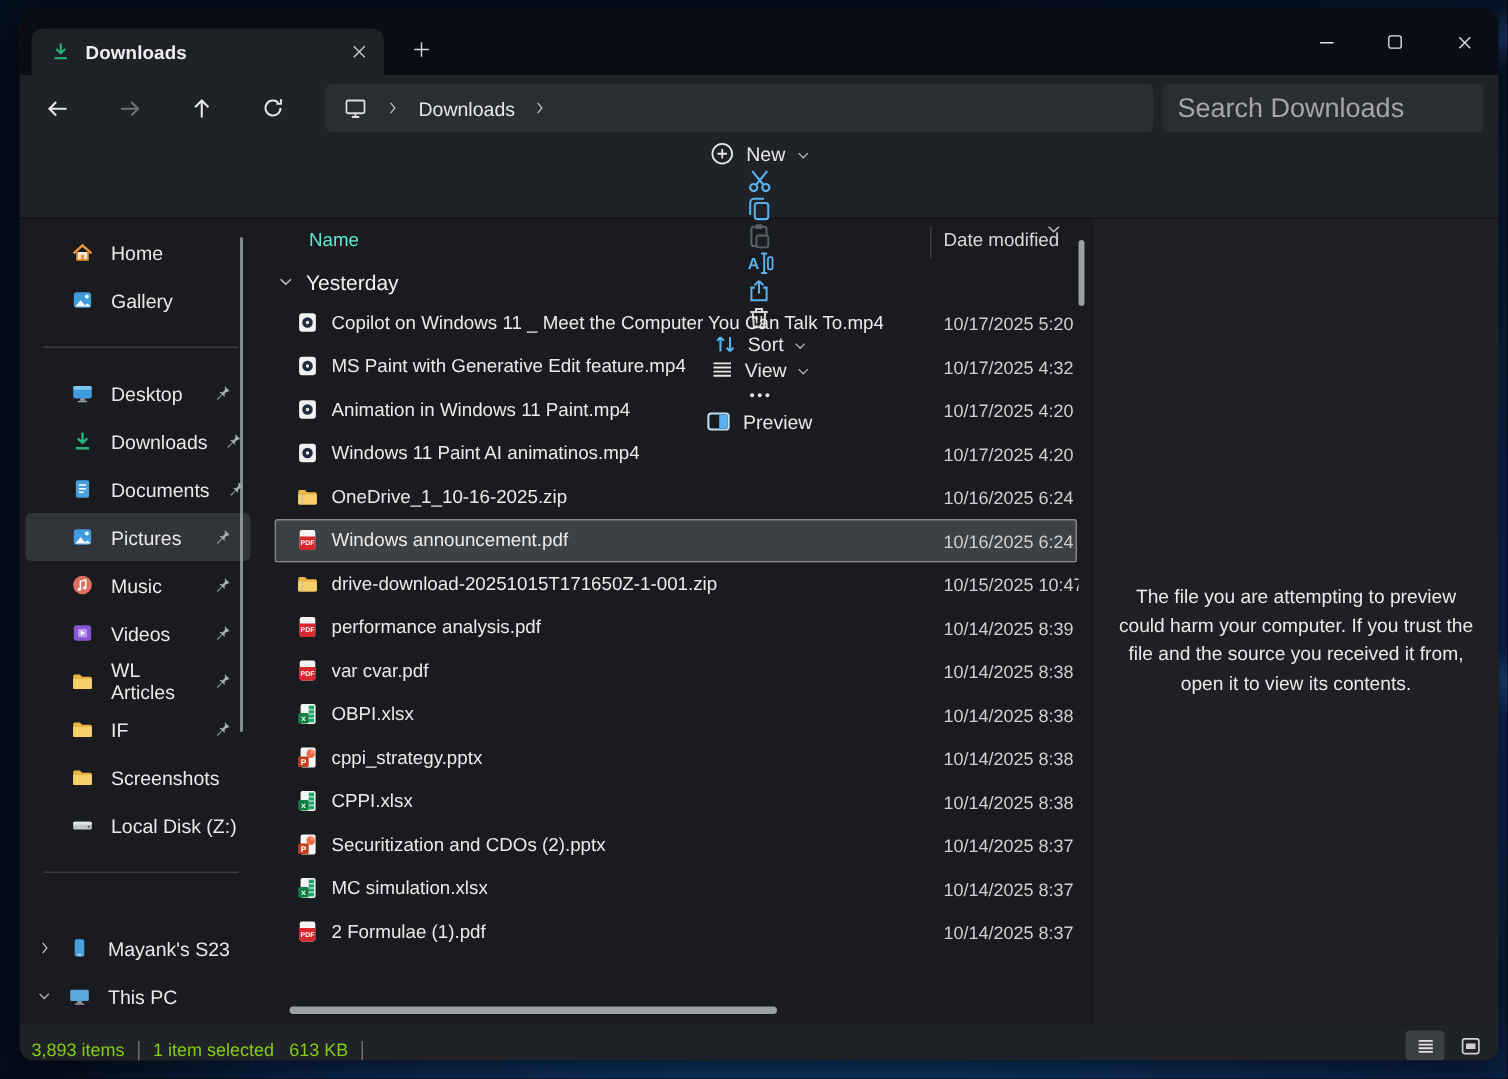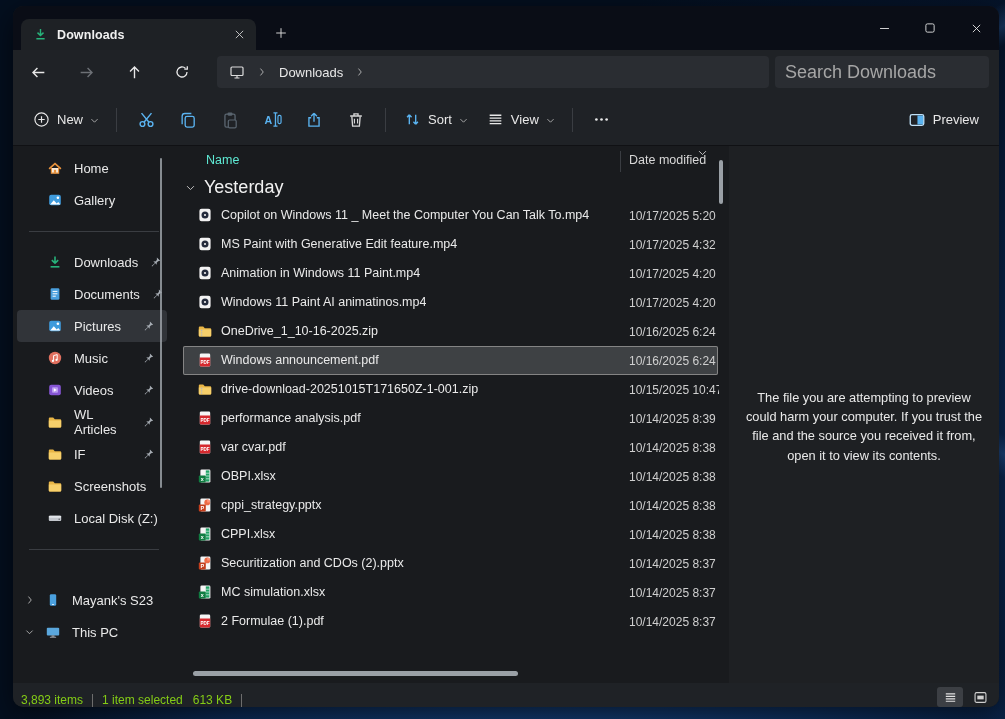--- a/index.html
+++ b/index.html
@@ -38,21 +38,21 @@
   .crumb-sep { color:#bdbdbd; display:grid; place-items:center; }
   .nav-spacer { flex:1; }
   .searchbox { width:214px; height:32px; background:#2a2d32; border-radius:4px;
     display:flex; align-items:center; padding:0 10px; gap:8px; }
   .searchbox input { flex:1; background:transparent; border:none; outline:none;
     color:#cfcfcf; font-size:18px; font-family:"Liberation Sans",sans-serif; }
   .searchbox input::placeholder { color:#a6a6a6; }
 
   
   .toolbar { height:52px; background:#1f2226; display:flex; align-items:center;
-    padding:0 10px; border-bottom:1px solid #101114; }
+    padding:0 10px; border-bottom:1px solid #101114;flex-direction:column; }
   .tbtn { display:flex; align-items:center; gap:7px; height:36px; padding:0 10px;
     border-radius:4px; color:#e8e8e8; font-size:13px; }
   .ibtn { width:42px; height:36px; display:grid; place-items:center; border-radius:4px; }
   .tsep { width:1px; height:24px; background:#3a3d42; margin:0 8px; }
   .tb-spacer { flex:1; }
   .chev { display:inline-block; width:8px; height:8px; color:#b9b9b9; }
   .dim { opacity:.45; }
 
   
   .bodyrow { display:flex; height:537px; background:#191b1e; }
@@ -74,21 +74,21 @@
 
   
   .filelist { position:relative; width:556px; overflow:hidden; padding-top:2px; }
   .fl-header { position:relative; height:26px; }
   .fl-header .col-name { position:absolute; left:33px; top:5px; font-size:12.5px; color:#5eead4; }
   .fl-header .col-date { position:absolute; left:456px; top:5px; font-size:12.5px; color:#d8d8d8; }
   .fl-header .col-div { position:absolute; left:447px; top:3px; bottom:2px; width:1px; background:#3a3d42; }
   .fl-header .sort-chev { position:absolute; left:524px; top:-1px; color:#c4c4c4; }
   .fl-rows { }
   .fgroup { height:27px; display:flex; align-items:center; gap:8px; margin:0 11px 0 10px; padding-left:2px; }
-  .fgroup .glabel { font-size:18px; color:#f2f2f2; }
+  .fgroup .glabel { font-size:14px; color:#f2f2f2; }
   .fgroup .gchev { color:#c4c4c4; display:grid; place-items:center; }
   .frow { position:relative; height:29px; margin:0 11px 0 10px; border-radius:2px; }
   .frow .ficon { position:absolute; left:14px; top:6px; width:16px; height:16px; }
   .frow .fname { position:absolute; left:38px; top:7px; font-size:12.5px; color:#eaeaea;
     white-space:nowrap; overflow:hidden; max-width:400px; }
   .frow .fdate { position:absolute; left:446px; top:7.5px; width:90px; font-size:12px; color:#cfcfcf;
     white-space:nowrap; overflow:hidden; }
   .frow.selected { background:#3e4144; box-shadow:inset 0 0 0 1px #848484; }
   .fl-vscroll { position:absolute; left:546px; top:14px; width:4px; height:44px;
     background:#9aa0a6; border-radius:2px; }
@@ -332,20 +332,36 @@
                   <circle cx="10.9" cy="5.7" r="1.3" fill="#fff"></circle>
                   <path d="M3.2 12.4l3.6-4.2 2.9 3.4 1.5-1.5 2.2 2.3z" fill="#fff"></path>
                 </svg>
               </span>
               <span>Gallery</span>
             </div>
             <div class="sb-div"></div>
             <div class="sb-item">
               <span>
                 <svg viewBox="0 0 16 16" width="16" height="16" xmlns="http://www.w3.org/2000/svg">
+                  <rect x="1.8" y="3.4" width="12.4" height="8.2" rx="1.2" fill="#3f9bdc"></rect>
+                  <rect x="1.8" y="3.4" width="12.4" height="2.4" rx="1.2" fill="#7cc4ef"></rect>
+                  <rect x="6.5" y="11.6" width="3" height="1.6" fill="#9aa0a6"></rect>
+                  <rect x="4.8" y="13.2" width="6.4" height="1" rx=".5" fill="#9aa0a6"></rect>
+                </svg>
+              </span>
+              <span>Desktop</span>
+              <span class="sb-pin">
+                <svg viewBox="0 0 16 16" width="13" height="13" xmlns="http://www.w3.org/2000/svg">
+                  <path d="M9.2 1.8l4 4-2.5.7-1.8 1.8.3 2.6-2-2L3.4 13l-.7-.7 4.1-3.8-2-2 2.6.3L9.2 5z" transform="translate(0.5 0)" fill="#a7adb4"></path>
+                </svg>
+              </span>
+            </div>
+            <div class="sb-item">
+              <span>
+                <svg viewBox="0 0 16 16" width="16" height="16" xmlns="http://www.w3.org/2000/svg">
                   <path d="M8 2.4v6.6M4.8 6.2L8 9.2l3.2-3" stroke="#27b27a" stroke-width="1.6" fill="none"></path>
                   <path d="M3.6 12.8h8.8" stroke="#27b27a" stroke-width="1.6"></path>
                 </svg>
               </span>
               <span>Downloads</span>
               <span class="sb-pin">
                 <svg viewBox="0 0 16 16" width="13" height="13" xmlns="http://www.w3.org/2000/svg">
                   <path d="M9.2 1.8l4 4-2.5.7-1.8 1.8.3 2.6-2-2L3.4 13l-.7-.7 4.1-3.8-2-2 2.6.3L9.2 5z" transform="translate(0.5 0)" fill="#a7adb4"></path>
                 </svg>
               </span>

